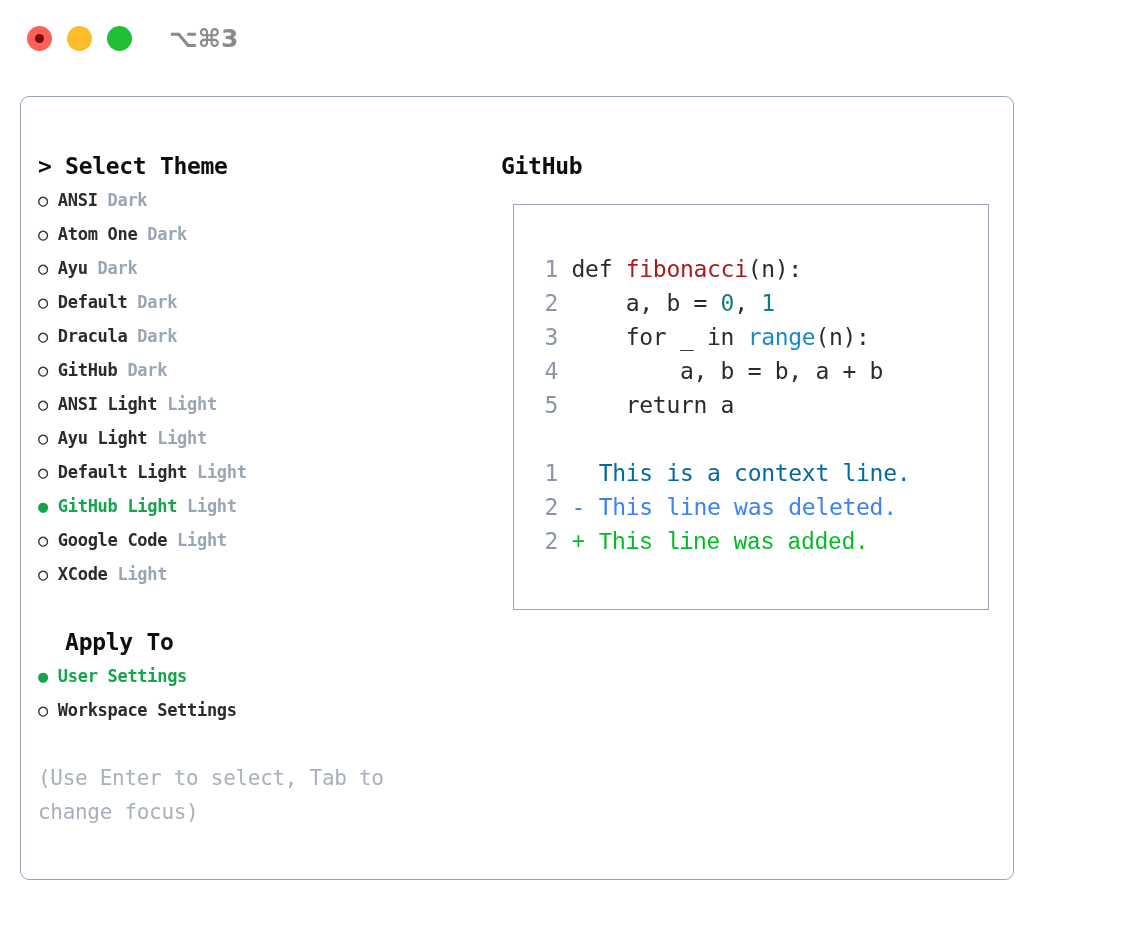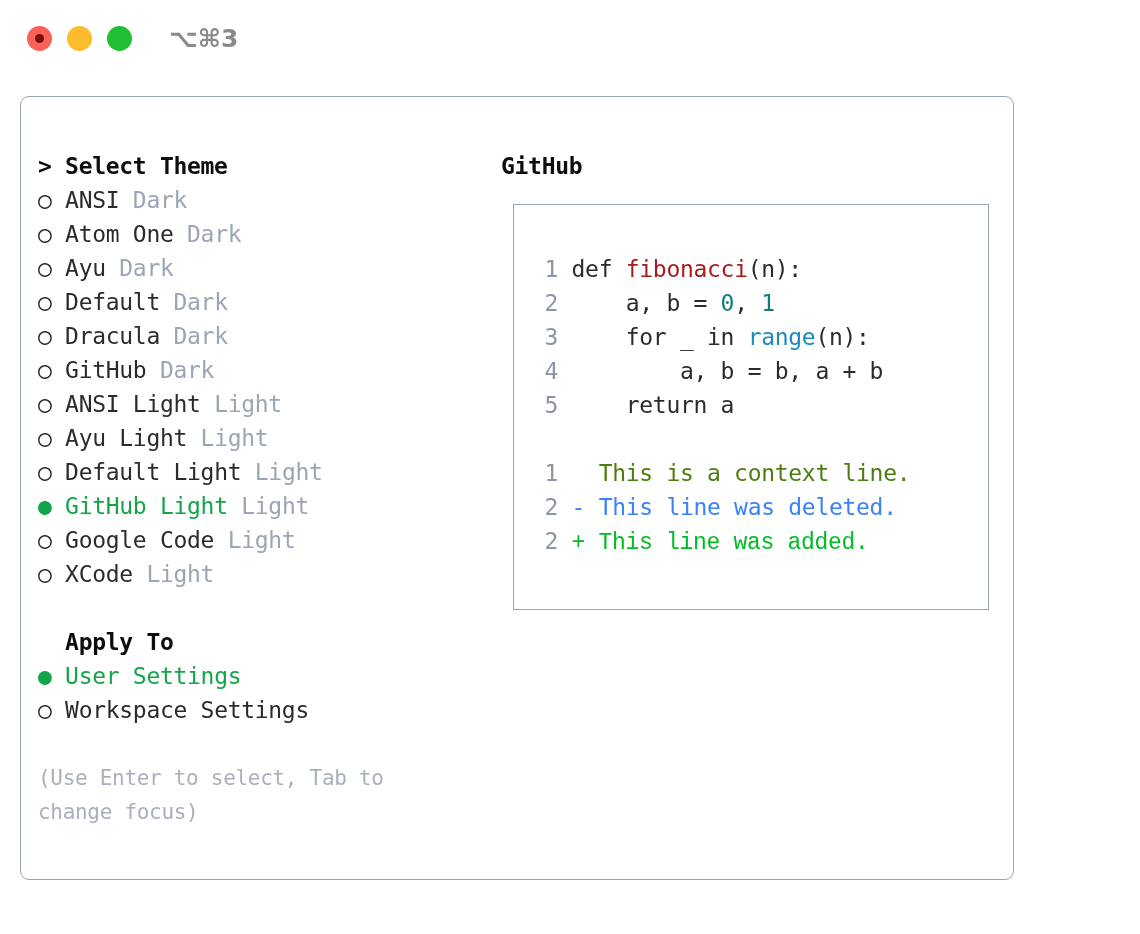--- a/index.html
+++ b/index.html
@@ -107,25 +107,26 @@
     color: #0d0d0d;
     line-height: 34px;
     white-space: pre;
     letter-spacing: -0.3px;
   }
 
   .opt-list { margin: 0; padding: 0; }
 
   .opt-row {
     display: block;
-    font-size: 23px;
+    font-size: 17px;
     line-height: 34px;
     color: #2b2b2b;
     white-space: pre;
     letter-spacing: -0.3px;
+    font-weight: bold;
   }
   .bullet {
     display: inline;
     color: #2b2b2b;
   }
   .opt-row.selected .bullet { color: #14a44a; }
   .opt-label { color: #2b2b2b; }
   .opt-row.selected .opt-label { color: #14a44a; }
   .opt-tag { color: #9aa5b5; }
 
@@ -179,21 +180,21 @@
     width: 26px;
     text-align: right;
     color: #8a96a8;
   }
   .code-txt { color: #2b2b2b; }
 
   .tok-fn   { color: #a61b1b; }
   .tok-num  { color: #0f7b7b; }
   .tok-call { color: #1b8ac4; }
 
-  .diff-ctx { color: #4d7c0f; margin-top: 36px; }
+  .diff-ctx { color: #0369a1; margin-top: 36px; }
   .diff-del { color: #3b82f6; }
   .diff-add { color: #00bb22; font-family: Liberation Mono, monospace; }
 </style>
 </head>
 <body>
 
 <div class="window">
 
   <div class="titlebar">
     <div class="dots">

